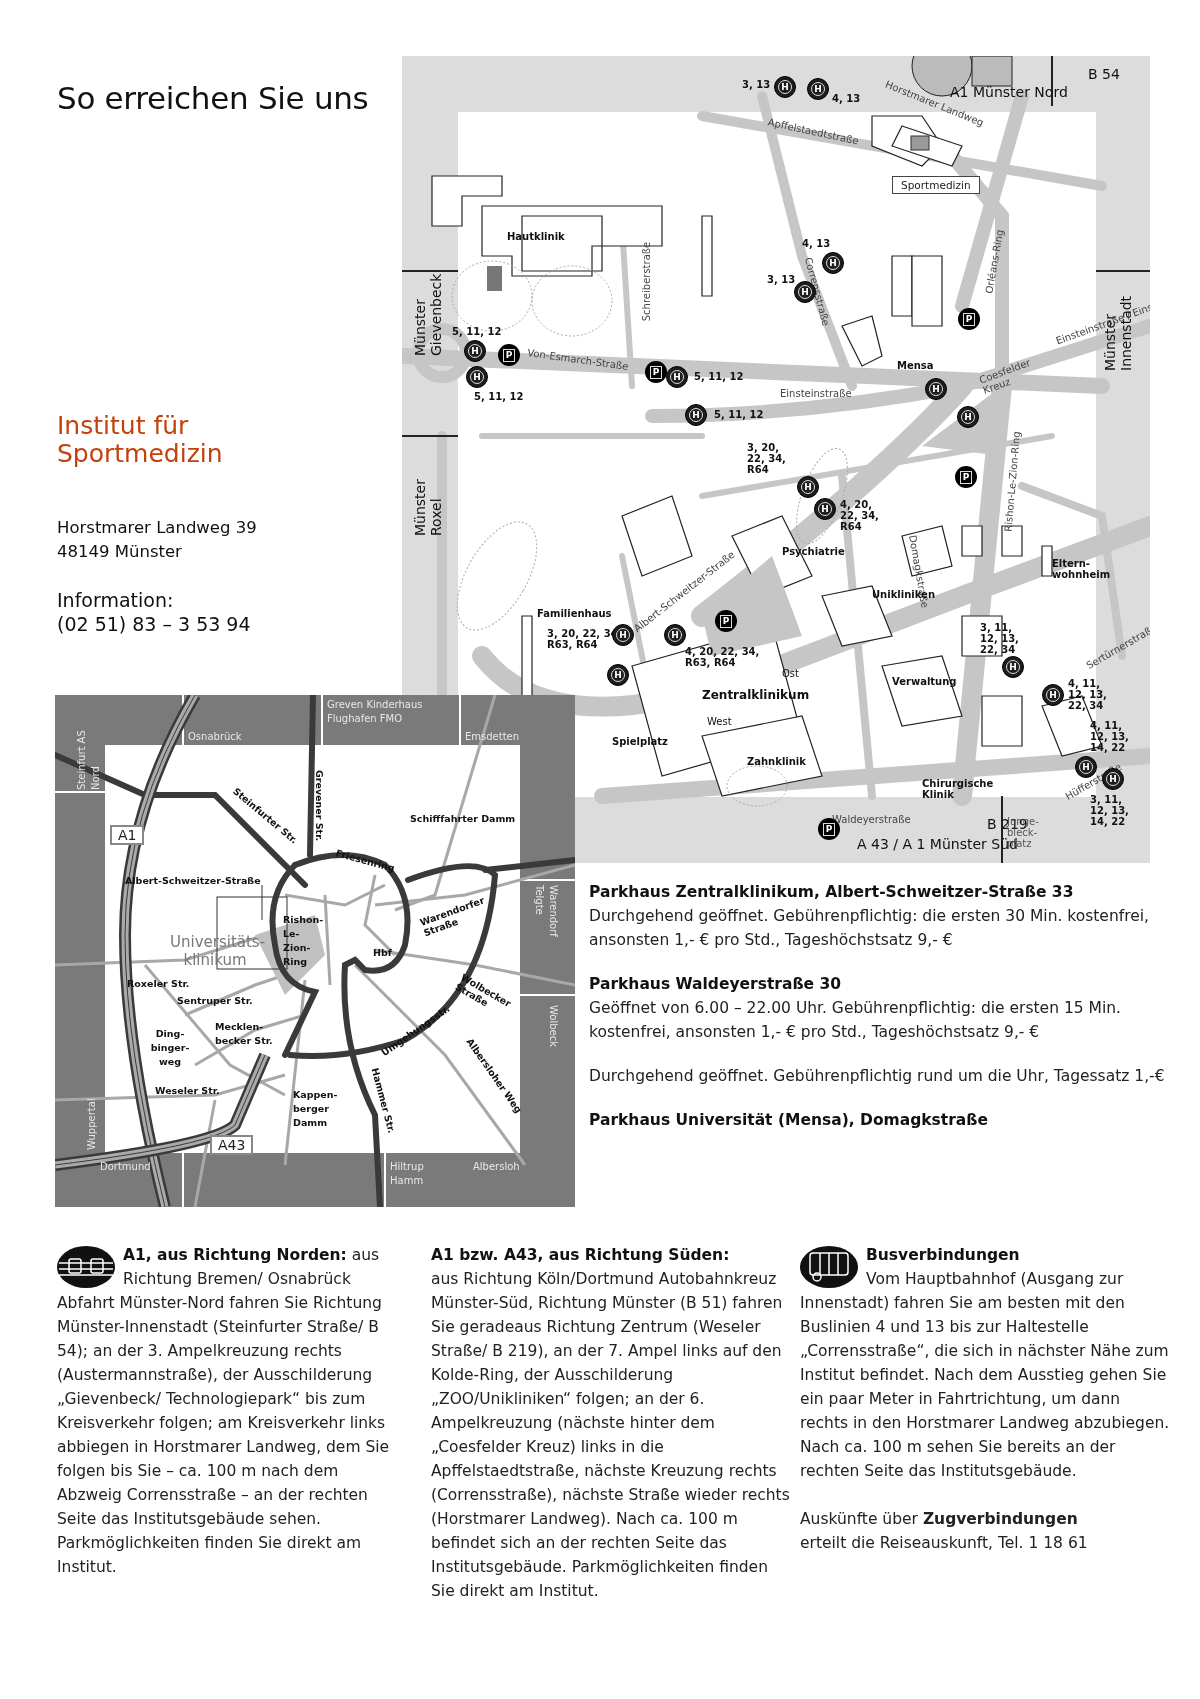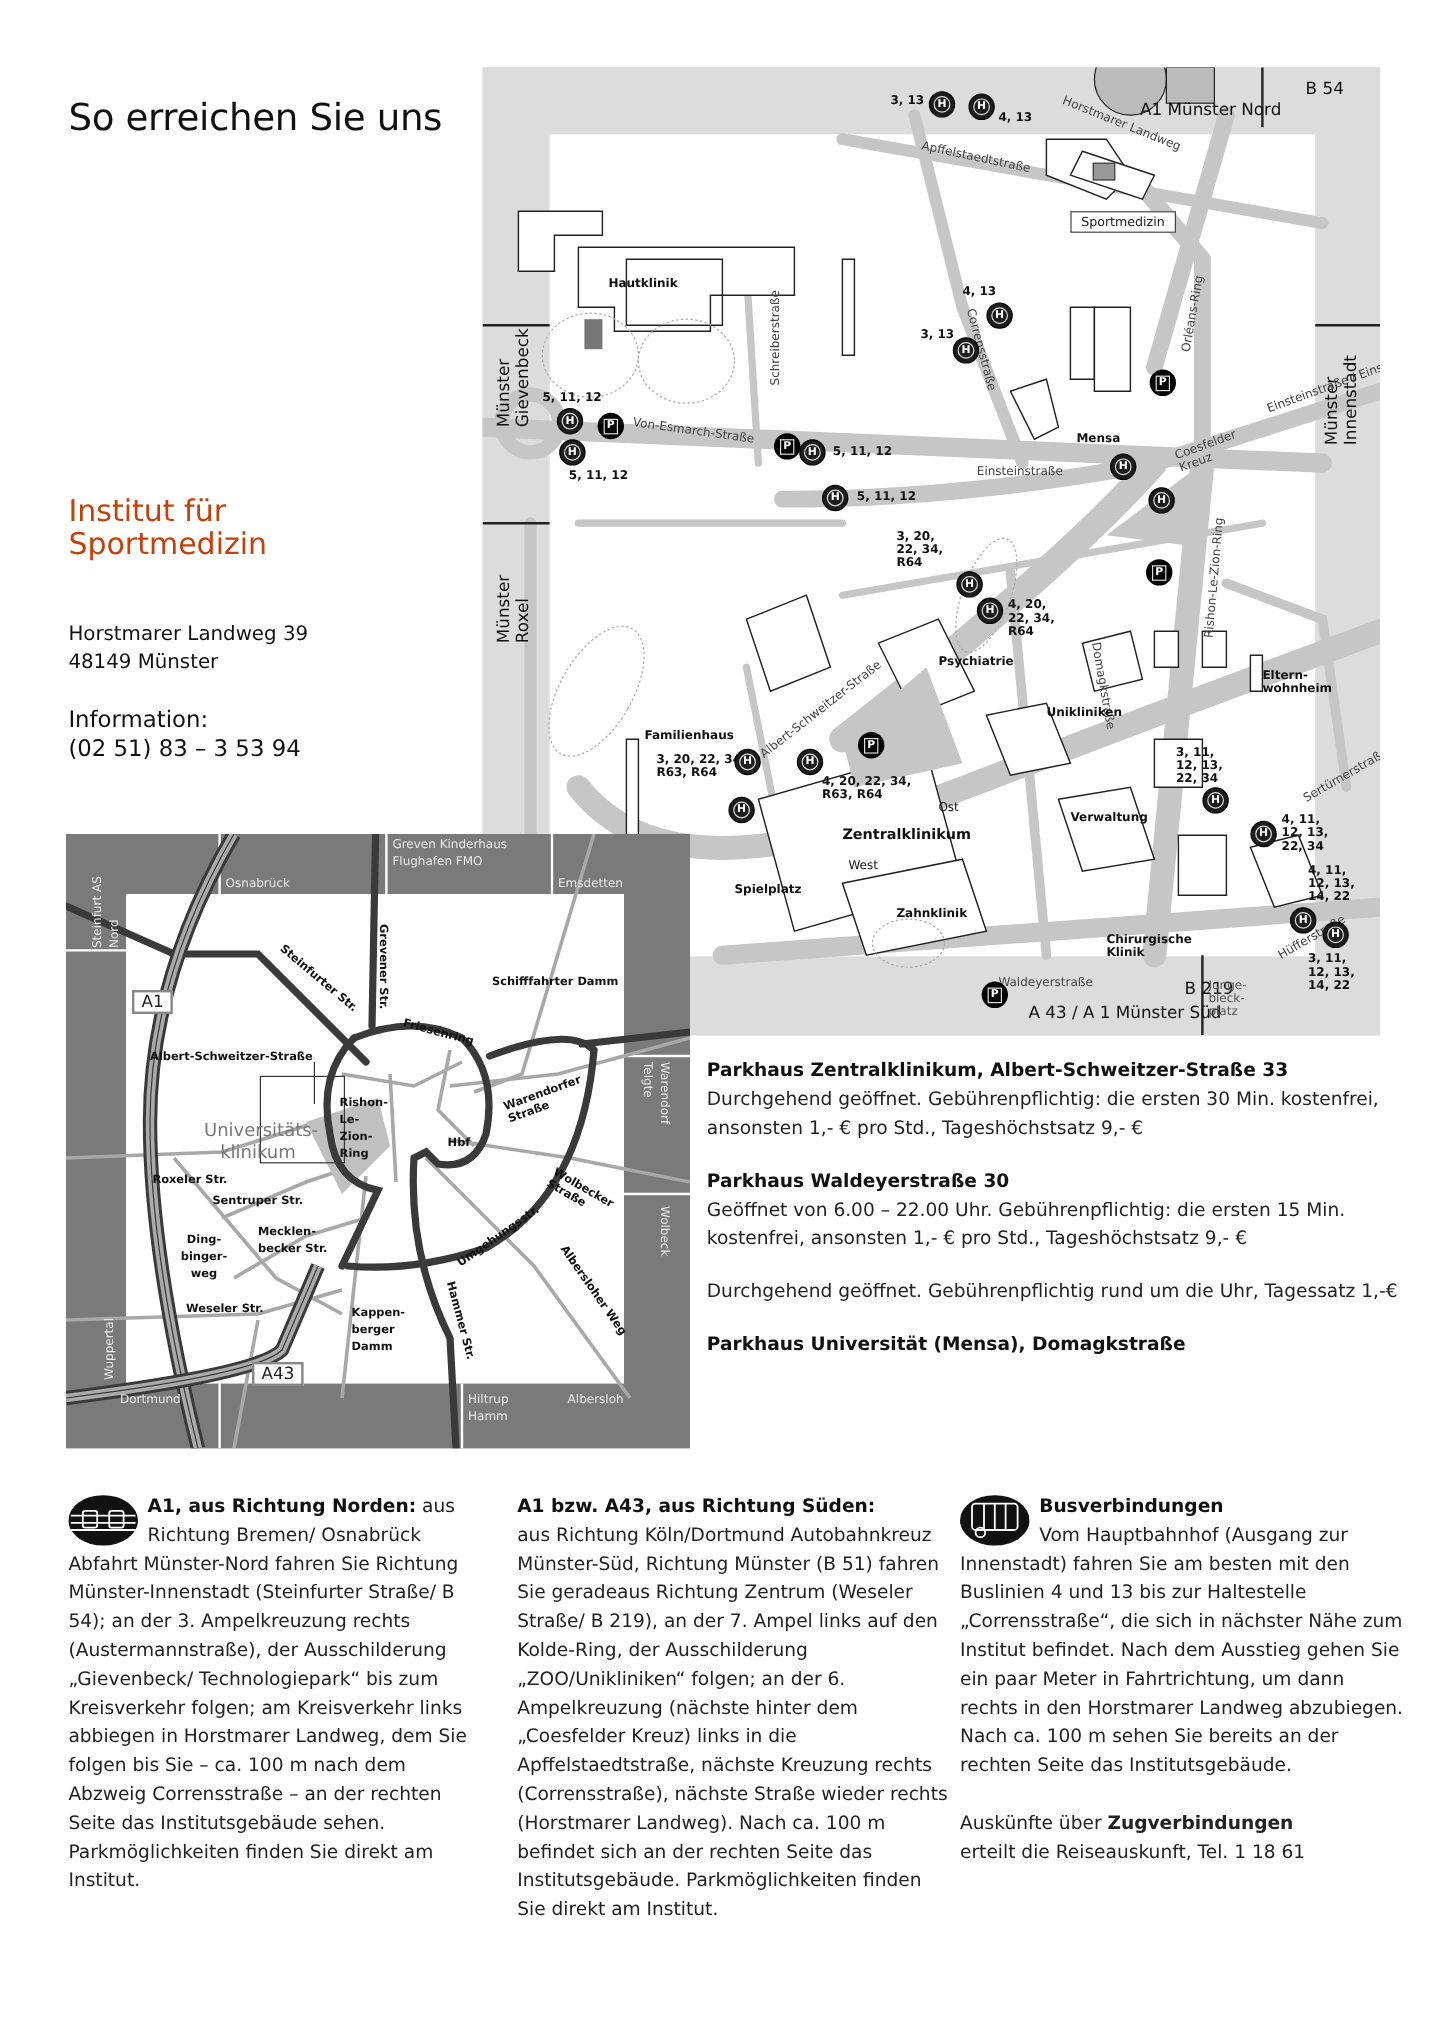--- a/index.html
+++ b/index.html
@@ -154,21 +154,21 @@
   <div class="map-label" style="left:605px; top:760px; width:40px; white-space:normal; color:#555;">Junge-bleck-platz</div>
 
   <div class="sport-box">Sportmedizin</div>
 
   <div class="map-label" style="left:480px; top:42px; transform:rotate(22deg); color:#444;">Horstmarer Landweg</div>
   <div class="map-label" style="left:365px; top:70px; transform:rotate(12deg); color:#444;">Apffelstaedtstraße</div>
   <div class="map-label" style="left:205px; top:220px; transform:rotate(-90deg); color:#444;">Schreiberstraße</div>
   <div class="map-label" style="left:380px; top:230px; transform:rotate(75deg); color:#444;">Corrensstraße</div>
   <div class="map-label" style="left:560px; top:200px; transform:rotate(-80deg); color:#444;">Orléans-Ring</div>
   <div class="map-label" style="left:125px; top:298px; transform:rotate(8deg); color:#444;">Von-Esmarch-Straße</div>
-  <div class="map-label" style="left:412px; top:332px; color:#444;">Einsteinstraße</div>
+  <div class="map-label" style="left:378px; top:332px; color:#444;">Einsteinstraße</div>
   <div class="map-label" style="left:578px; top:310px; width:50px; white-space:normal; transform:rotate(-20deg); color:#444;">Coesfelder Kreuz</div>
   <div class="map-label" style="left:650px; top:255px; transform:rotate(-20deg); color:#444;">Einsteinstraße / Einsteinallee</div>
   <div class="map-label" style="left:220px; top:530px; transform:rotate(-38deg); color:#444;">Albert-Schweitzer-Straße</div>
   <div class="map-label" style="left:480px; top:510px; transform:rotate(80deg); color:#444;">Domagkstraße</div>
   <div class="map-label" style="left:560px; top:420px; transform:rotate(-85deg); color:#444;">Rishon-Le-Zion-Ring</div>
   <div class="map-label" style="left:680px; top:585px; transform:rotate(-30deg); color:#444;">Sertürnerstraße</div>
   <div class="map-label" style="left:430px; top:758px; color:#444;">Waldeyerstraße</div>
   <div class="map-label" style="left:660px; top:720px; transform:rotate(-30deg); color:#444;">Hüfferstraße</div>
 
   <div class="map-label bold" style="left:105px; top:175px;text-align:center;">Hautklinik</div>

